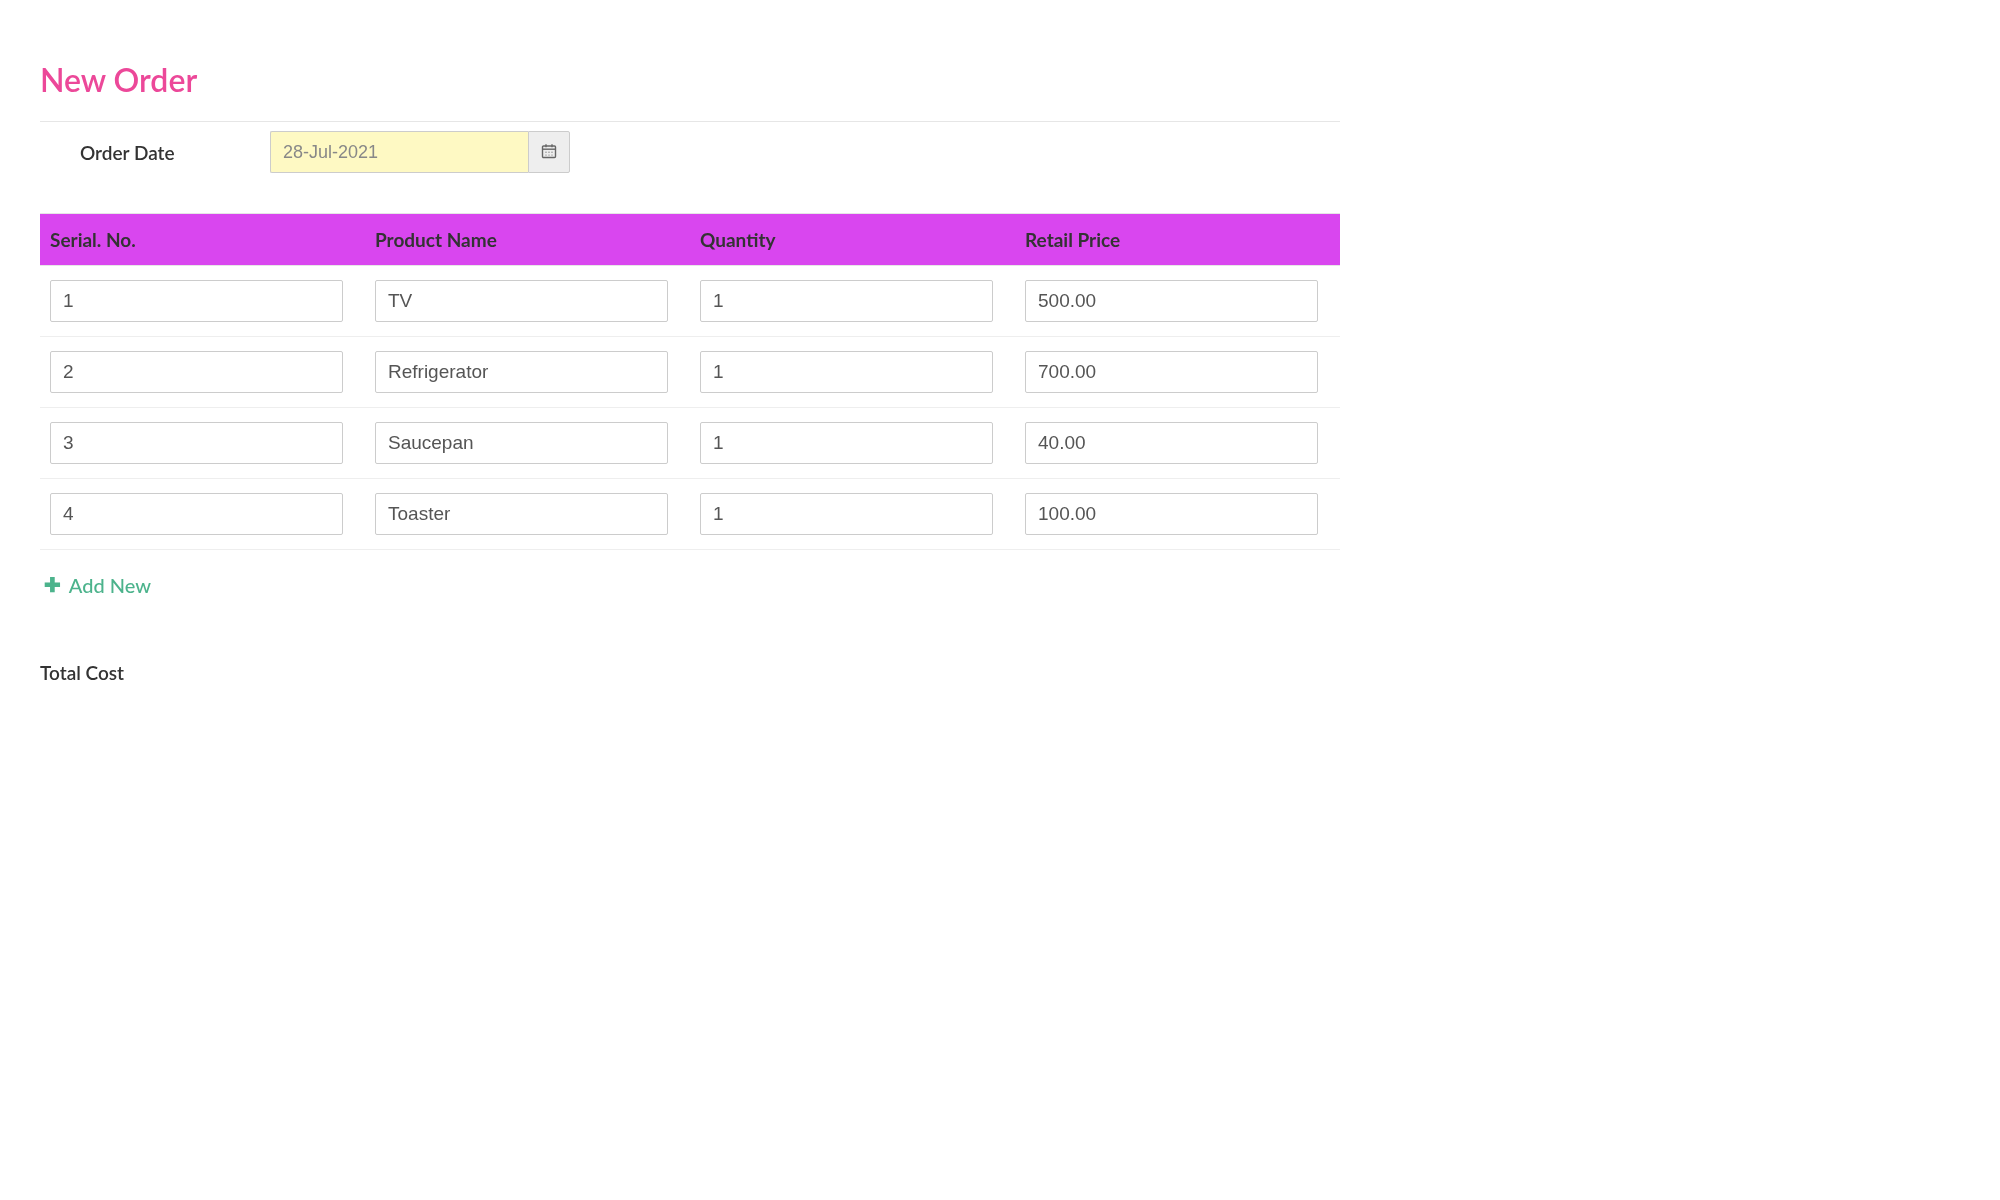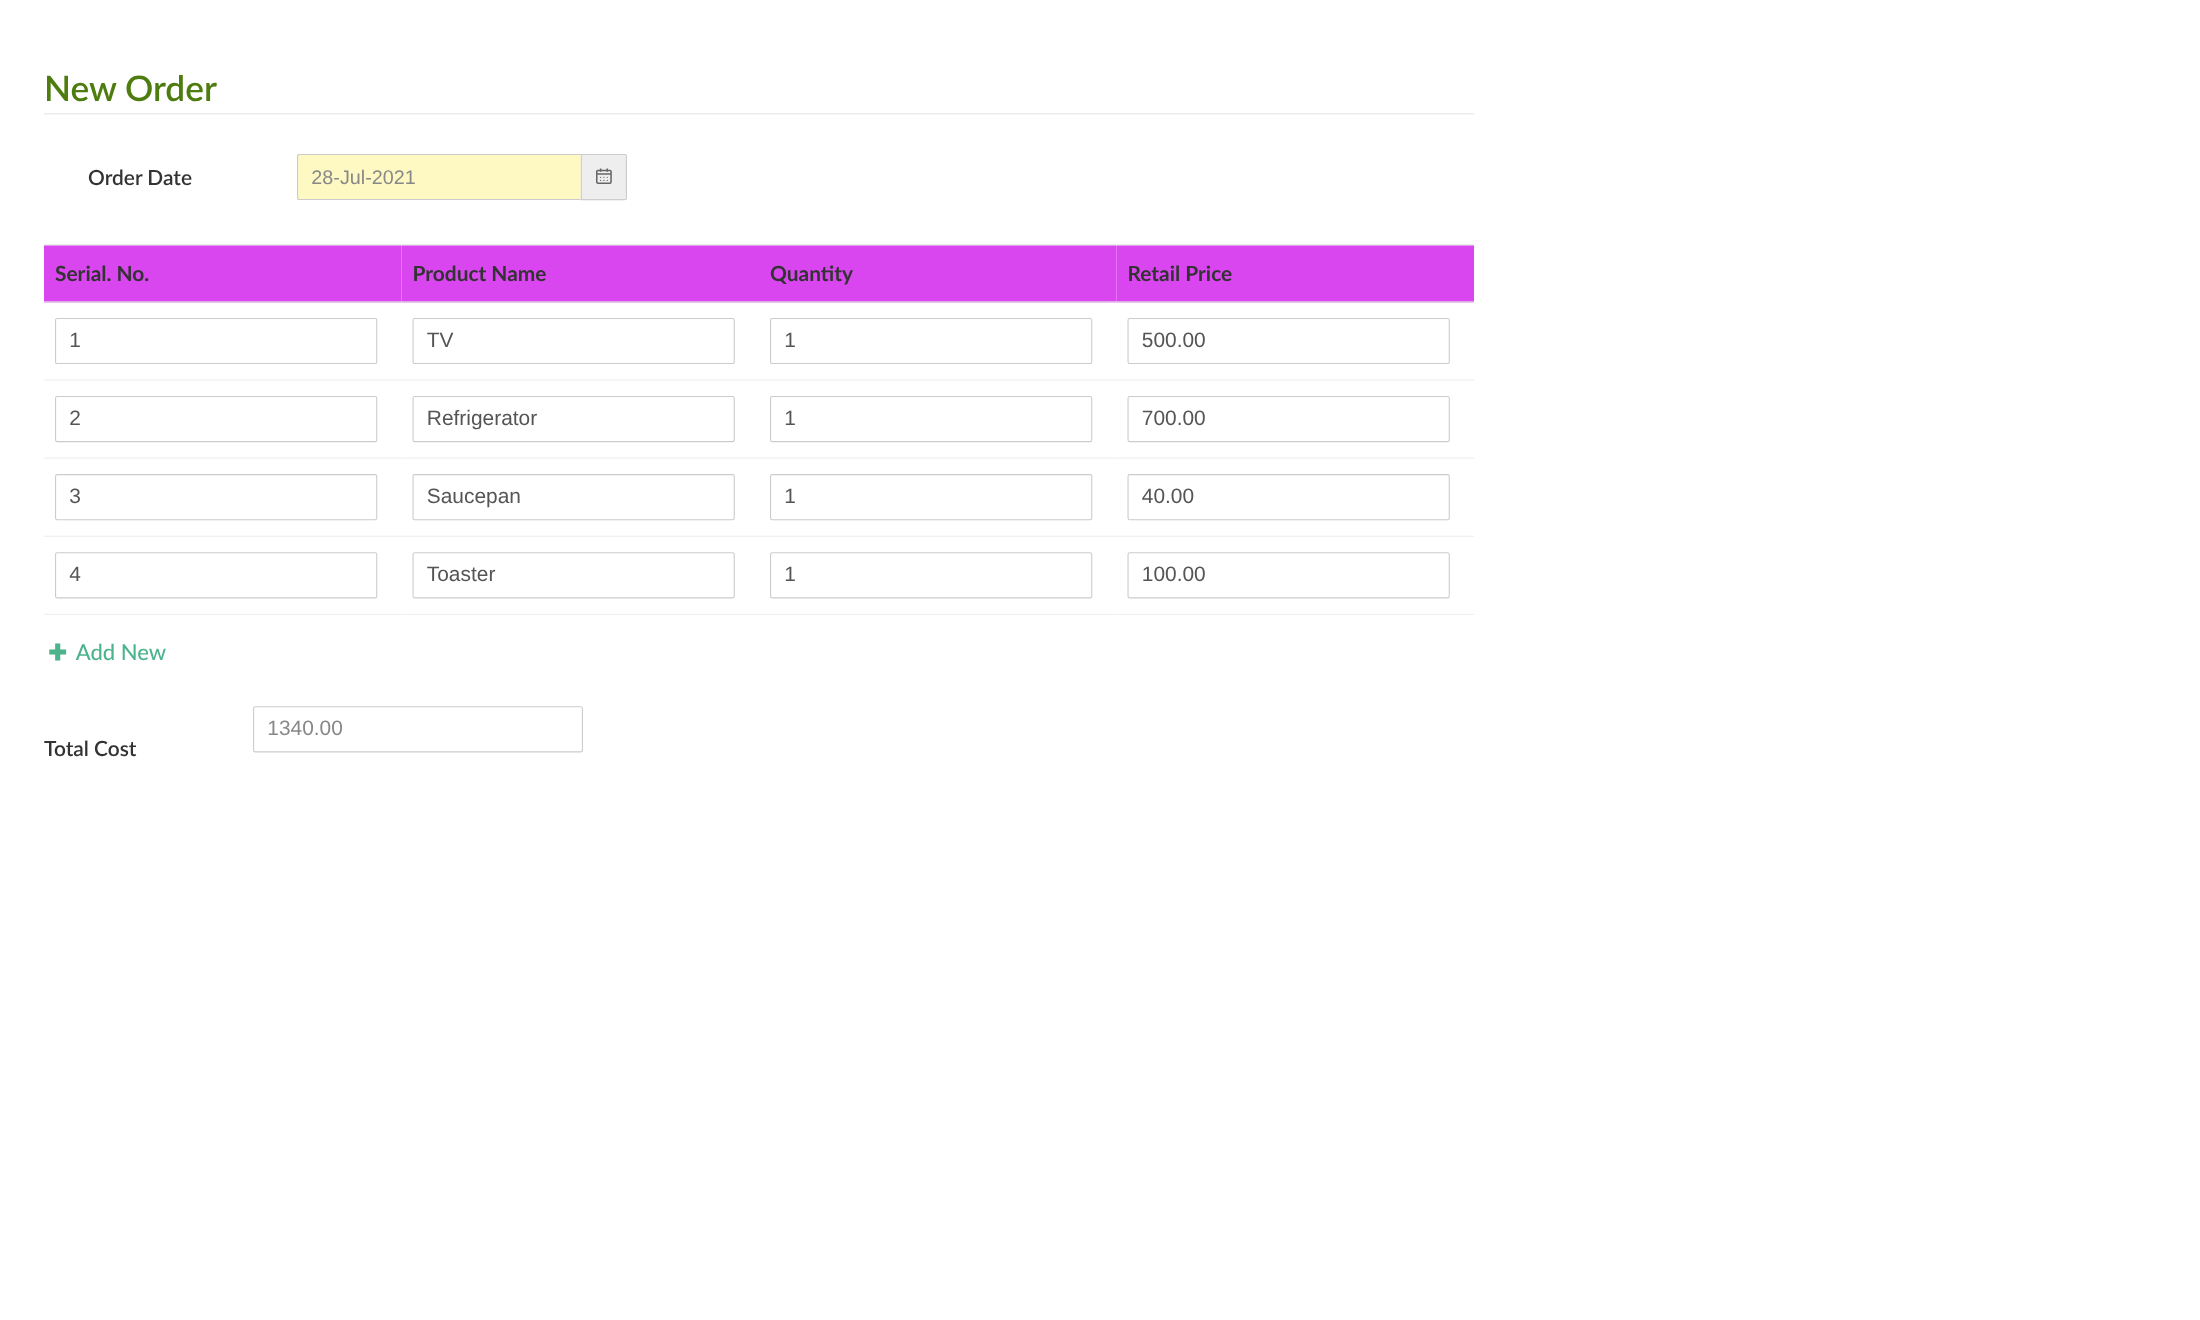--- a/index.html
+++ b/index.html
@@ -6,24 +6,24 @@
   body {
     font-family: -apple-system, BlinkMacSystemFont, "Segoe UI", "Lato", Helvetica, Arial, sans-serif;
     background: #fff;
     color: #333;
     padding: 60px 40px 40px 40px;
   }
   .container { max-width: 1300px; }
   .page-title {
     font-size: 32px;
     font-weight: 600;
-    color: #4d7c0f;
-    padding-bottom: 4px;
+    color: #ec4899;
+    padding-bottom: 22px;
     border-bottom: 1px solid #e6e6e6;
-    margin-bottom: 36px;
+    margin-bottom: 9px;
   }
   .field-row {
     display: flex;
     align-items: center;
     margin-bottom: 40px;
     margin-left: 40px;
   }
   .field-label {
     width: 190px;
     font-size: 19px;
@@ -201,16 +201,15 @@
     </tbody>
   </table>
 
   <div class="add-new">
     <span class="plus">✚</span>
     <span>Add New</span>
   </div>
 
   <div class="total-row">
     <div class="total-label">Total Cost</div>
-    <input class="total-input" type="text" value="1340.00" style="">
   </div>
 
 </div>
 
 </body></html>

